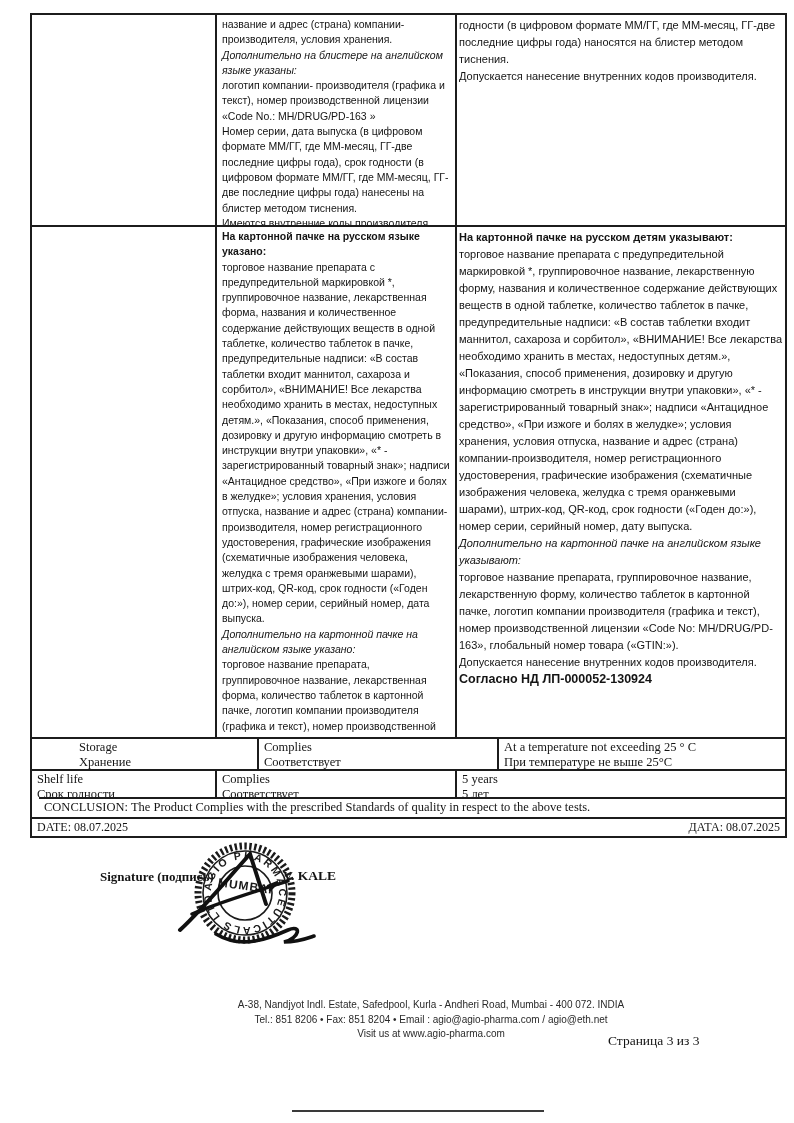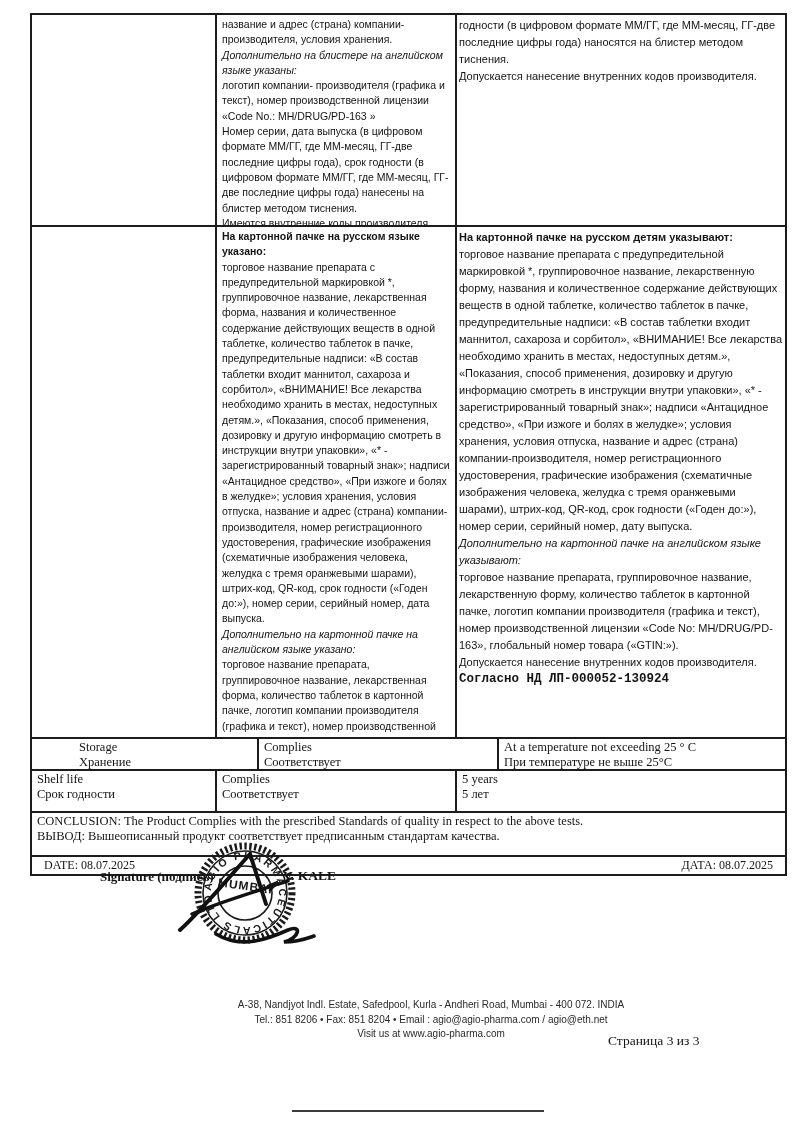--- a/index.html
+++ b/index.html
@@ -22,37 +22,37 @@
   .c3{flex:1;}
   .h-r1{height:210px;}
   .h-r2{height:512px;}
   
   .body-mid{font-size:10.5px;line-height:15.3px;padding:2px 5px;display:flex;flex-direction:column;}
   .body-right{font-size:11px;line-height:17px;padding:2px 2px;display:flex;flex-direction:column;}
   .body-mid p,.body-right p{margin:0;}
   .italic{font-style:italic;}
   .bold{font-weight:bold;}
   .conformity{
-    font-family:Liberation Mono, monospace;font-weight:bold;
+    font-family:Liberation Sans, sans-serif;font-weight:bold;
     font-size:12.5px;line-height:16px;margin:0;
   }
   .push-bottom{margin-top:auto;}
   
   .serif-cell{
     font-family:"Liberation Serif",serif;font-size:12.5px;line-height:14.5px;
     padding:1px 5px;
   }
   .serif-cell div{white-space:nowrap;}
   .h-r3{height:32px;padding-left:42px;}
-  .h-r4{height:42px;}
-  .h-r5{height:44px;}
+  .h-r4{height:28px;}
+  .h-r5{height:20px;margin-left:7px;}
   .h-r6{height:19px;}
   .conclusion-cell{width:100%;}
   .date-row-inner{display:flex;justify-content:space-between;width:100%;
-    font-family:"Liberation Serif",serif;font-size:12px;line-height:15px;padding:1px 12px;box-sizing:border-box;}
+    font-family:"Liberation Serif",serif;font-size:12px;line-height:15px;padding:1px 5px;box-sizing:border-box;}
   
   .sig-label{
     position:absolute;left:100px;top:869px;
     font-family:"Liberation Serif",serif;font-weight:bold;font-size:13px;
   }
   .sig-name{
     position:absolute;left:283px;top:868px;
     font-family:"Liberation Serif",serif;font-weight:bold;font-size:13.5px;
   }
   .stamp-svg{position:absolute;left:150px;top:838px;}

